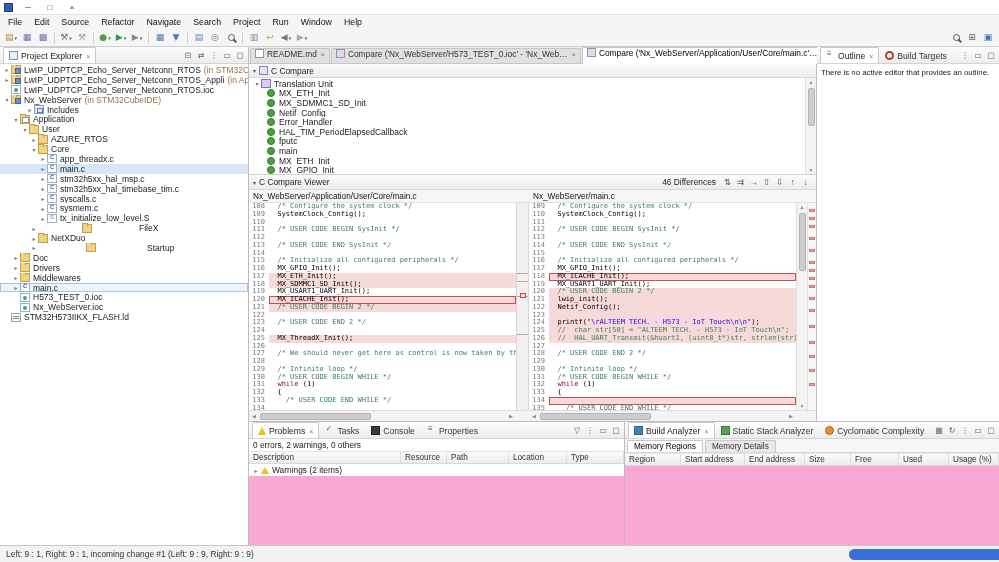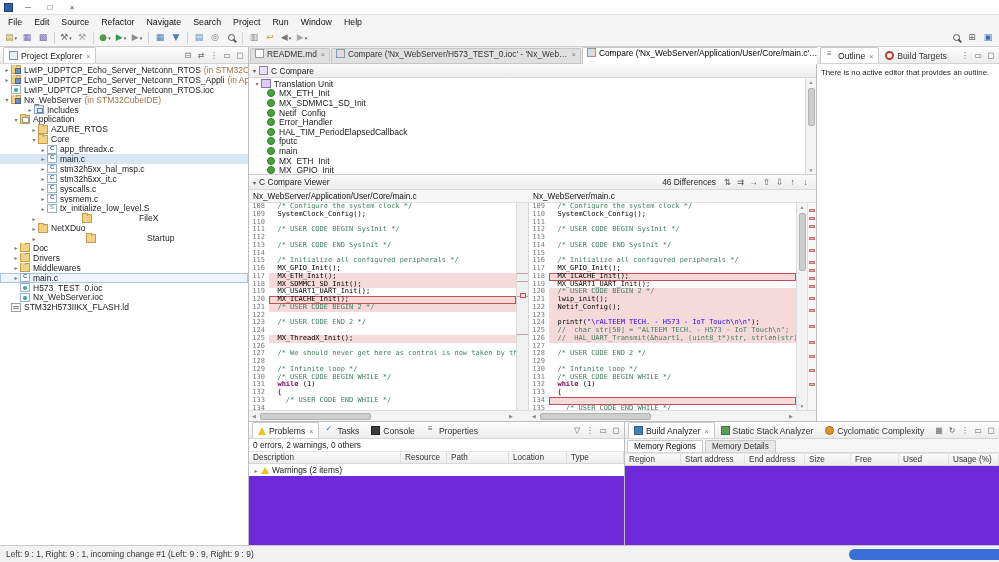--- a/index.html
+++ b/index.html
@@ -93,21 +93,21 @@
   .ft{flex:1;padding:0 4px;display:flex;align-items:center;white-space:nowrap;overflow:hidden;min-width:0}
   .ftspace{flex:none}
   .codearea{flex:1;display:flex;min-height:0}
   .cpane{flex:1;overflow:hidden;background:#fff;min-width:0}
   .crow{display:flex;height:7.75px;line-height:7.75px;font-family:"DejaVu Sans Mono",monospace;font-size:7px;white-space:pre}
   .lnum{width:20px;text-align:right;padding-right:4px;color:#7a7a7a;flex:none}
   .ltext{flex:1;color:#000;white-space:pre;overflow:hidden}
   .ltext.chg{background:#f6d9d9}
   .ltext.sel{background:#f6d9d9;box-shadow:inset 0 0 0 1px #c25050}
   .cm{color:#3f7f5f}
-  .kw{color:#7f0055;font-weight:bold}
+  .kw{color:#7f0055;font-weight:normal}
   .st{color:#2a00ff}
   .cgutter{width:13px;background:#f0f0f0;border-left:1px solid #d8d8d8;border-right:1px solid #d8d8d8;position:relative;flex:none}
   .conn{position:absolute;left:0;width:100%;height:1px;background:#c0a0a0}
   .connbox{position:absolute;left:3px;width:6px;height:5px;border:1px solid #c25050;background:#f6d9d9}
   .ruler{width:9px;background:#f6f6f6;border-left:1px solid #e0e0e0;position:relative;flex:none}
   .rmark{position:absolute;left:1px;width:6px;height:3px;background:#eba6a6;border:1px solid #c97878}
   .hscrollrow{height:11px;display:flex;border-top:1px solid #ddd;background:#f3f3f3;flex:none}
   .htrough{flex:1;display:flex;align-items:center;min-width:0}
   .harrow{width:10px;text-align:center;font-size:5px;color:#888}
   .htrack{flex:1;height:9px;position:relative}
@@ -125,21 +125,21 @@
   #pcols .tcol:nth-child(5){flex:1}
   #acols .tcol:nth-child(1){width:56px}
   #acols .tcol:nth-child(2){width:64px}
   #acols .tcol:nth-child(3){width:60px}
   #acols .tcol:nth-child(4){width:46px}
   #acols .tcol:nth-child(5){width:48px}
   #acols .tcol:nth-child(6){width:50px}
   #acols .tcol:nth-child(7){flex:1}
   .prow{height:12px;display:flex;align-items:center;font-size:8.4px;padding-left:3px;background:#fff}
   .warn{width:0;height:0;border-left:4px solid transparent;border-right:4px solid transparent;border-bottom:7px solid #f0c020;display:inline-block;margin:0 3px 0 1px}
-  .pbody,.abody{flex:1;background:#6d28d9}
+  .pbody,.abody{flex:1;background:#f9a8d4}
   .asubtabs{height:14px;display:flex;align-items:flex-end;background:#f6f6f6;border-bottom:1px solid #d8d8d8;font-size:8.2px;padding-left:2px;flex:none}
   .asub{padding:1px 6px;border:1px solid #c6c6c6;border-bottom:none;background:#e8e8e8;border-radius:2px 2px 0 0;margin-right:2px;color:#333}
   .asub.active{background:#fff;color:#000}
   .pi{width:9px;height:9px;margin-right:3px;display:inline-block;position:relative;flex:none}
   .pi-pe{background:#e8eef6;border:1px solid #7a92b4}
   .pi-problems{width:0;height:0;border-left:4px solid transparent;border-right:4px solid transparent;border-bottom:8px solid #f0c020;background:none}
   .pi-tasks::after{content:"✓";color:#2d6cc0;font-size:8px;position:absolute;top:-2px;left:0}
   .pi-console{background:#3a3a3a;border:1px solid #222}
   .pi-properties::after{content:"≡";color:#555;font-size:8px;position:absolute;top:-2px;left:1px}
   .pi-build{background:#4a7fb5;border:1px solid #2f5f95}
@@ -300,20 +300,25 @@
         <div class="trow" style="padding-left: 26px;">
           <span class="arr">▸</span>
           <span class="fic ic-includes"></span>
           <span class="tlabel">Includes</span>
         </div>
         <div class="trow" style="padding-left: 12px;">
           <span class="arr">▾</span>
           <span class="fic ic-folder-src"></span>
           <span class="tlabel">Application</span>
         </div>
+        <div class="trow" style="padding-left: 21px;">
+          <span class="arr">▾</span>
+          <span class="fic ic-folder"></span>
+          <span class="tlabel">User</span>
+        </div>
         <div class="trow" style="padding-left: 30px;">
           <span class="arr">▸</span>
           <span class="fic ic-folder"></span>
           <span class="tlabel">AZURE_RTOS</span>
         </div>
         <div class="trow" style="padding-left: 30px;">
           <span class="arr">▾</span>
           <span class="fic ic-folder"></span>
           <span class="tlabel">Core</span>
         </div>
@@ -328,21 +333,21 @@
           <span class="tlabel">main.c</span>
         </div>
         <div class="trow" style="padding-left: 39px;">
           <span class="arr">▸</span>
           <span class="fic ic-cfile"></span>
           <span class="tlabel">stm32h5xx_hal_msp.c</span>
         </div>
         <div class="trow" style="padding-left: 39px;">
           <span class="arr">▸</span>
           <span class="fic ic-cfile"></span>
-          <span class="tlabel">stm32h5xx_it.c</span>
+          <span class="tlabel">stm32h5xx_hal_timebase_tim.c</span>
         </div>
         <div class="trow" style="padding-left: 39px;">
           <span class="arr">▸</span>
           <span class="fic ic-cfile"></span>
           <span class="tlabel">syscalls.c</span>
         </div>
         <div class="trow" style="padding-left: 39px;">
           <span class="arr">▸</span>
           <span class="fic ic-cfile"></span>
           <span class="tlabel">sysmem.c</span>

